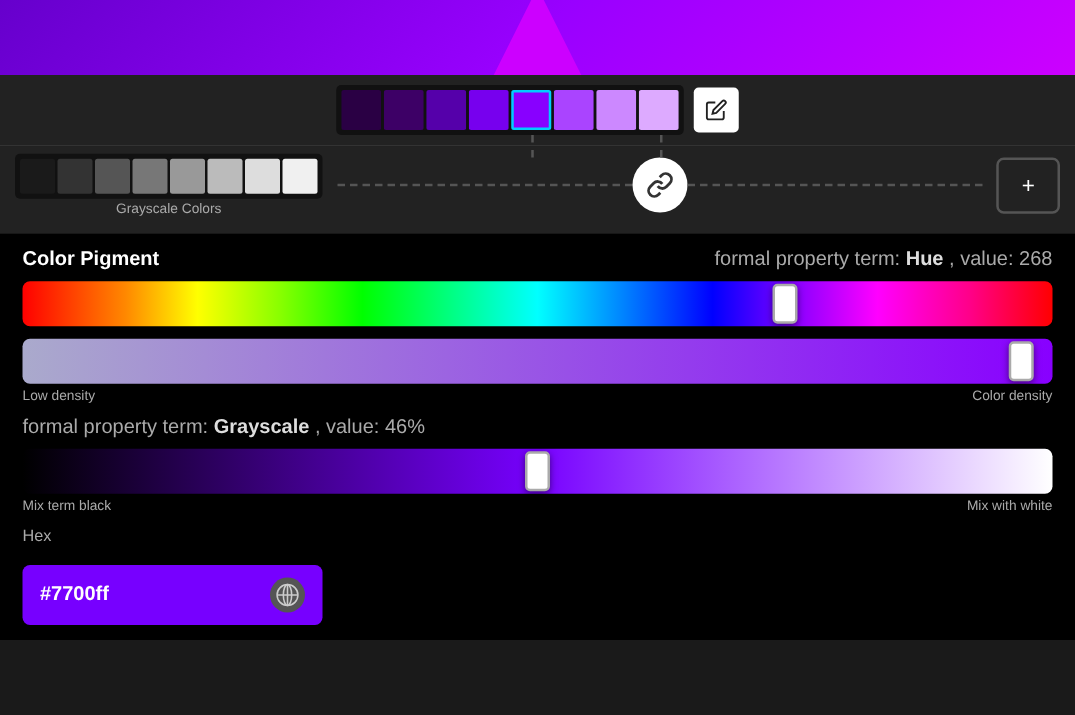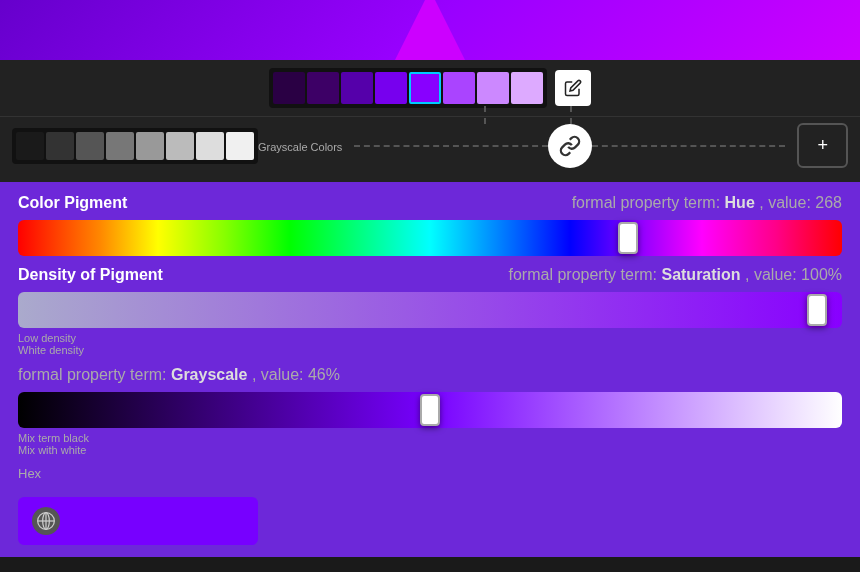--- a/index.html
+++ b/index.html
@@ -92,21 +92,21 @@
       border-radius: 2px;
     }
     .grayscale-label {
       font-size: 11px;
       color: #aaa;
       margin-top: 2px;
       text-align: center;
     }
     .grayscale-section {
       display: flex;
-      flex-direction: row;
+      flex-direction: column;
       align-items: center;
     }
 
     .link-icon-btn {
       width: 44px;
       height: 44px;
       background: #fff;
       border: none;
       border-radius: 50%;
       cursor: pointer;
@@ -127,21 +127,21 @@
       cursor: pointer;
       display: flex;
       align-items: center;
       gap: 8px;
       white-space: nowrap;
     }
     .add-accent-btn .plus { font-size: 18px; }
 
     
     .main-content {
-      background: #6d28d9;
+      background: #000000;
       padding: 12px 18px;
     }
 
     
     .section-header {
       display: flex;
       align-items: baseline;
       justify-content: space-between;
       margin-bottom: 8px;
     }
@@ -197,21 +197,20 @@
       cursor: pointer;
       box-shadow: 0 2px 6px rgba(0,0,0,0.5);
     }
 
     .density-labels {
       display: flex;
       justify-content: space-between;
       font-size: 11px;
       color: #aaa;
       margin-bottom: 10px;
-      flex-direction: column;
     }
 
     
     .hex-section {
       margin-top: 8px;
     }
     .hex-label {
       font-size: 13px;
       color: #aaa;
       margin-bottom: 16px;
@@ -320,36 +319,27 @@
       <span>, value:</span>
       <span>268</span>
     </span>
   </div>
   <div class="slider-container">
     <div class="slider-track hue-track"></div>
     <div class="slider-thumb" style="left:74%;"></div>
   </div>
   <div style="margin-bottom:10px;"></div>
 
-  <div class="section-header">
-    <span class="section-title">Density of Pigment</span>
-    <span class="formal-prop">
-      <span>formal property term:</span>
-      <strong>Saturation</strong>
-      <span>, value:</span>
-      <span>100%</span>
-    </span>
-  </div>
   <div class="slider-container">
     <div class="slider-track saturation-track"></div>
     <div class="slider-thumb" style="left:97%;"></div>
   </div>
   <div class="density-labels">
     <span>Low density</span>
-    <span>White density</span>
+    <span>Color density</span>
   </div>
 
   <div class="section-header">
     <span class="formal-prop">
       <span>formal property term:</span>
       <strong>Grayscale</strong>
       <span>, value:</span>
       <span>46%</span>
     </span>
   </div>
@@ -358,20 +348,21 @@
     <div class="slider-thumb" style="left:50%;"></div>
   </div>
   <div class="density-labels">
     <span>Mix term black</span>
     <span>Mix with white</span>
   </div>
 
   <div class="hex-section">
     <div class="hex-label">Hex</div>
     <div class="hex-input-row">
+      <input class="hex-input" type="text" value="#7700ff" style="">
       <div class="world-icon">
         <svg viewBox="0 0 24 24" fill="none" stroke="#ccc" stroke-width="1.5">
           <circle cx="12" cy="12" r="10"></circle>
           <ellipse cx="12" cy="12" rx="4" ry="10"></ellipse>
           <line x1="2" y1="12" x2="22" y2="12"></line>
           <line x1="12" y1="2" x2="12" y2="22"></line>
         </svg>
       </div>
     </div>
   </div>

